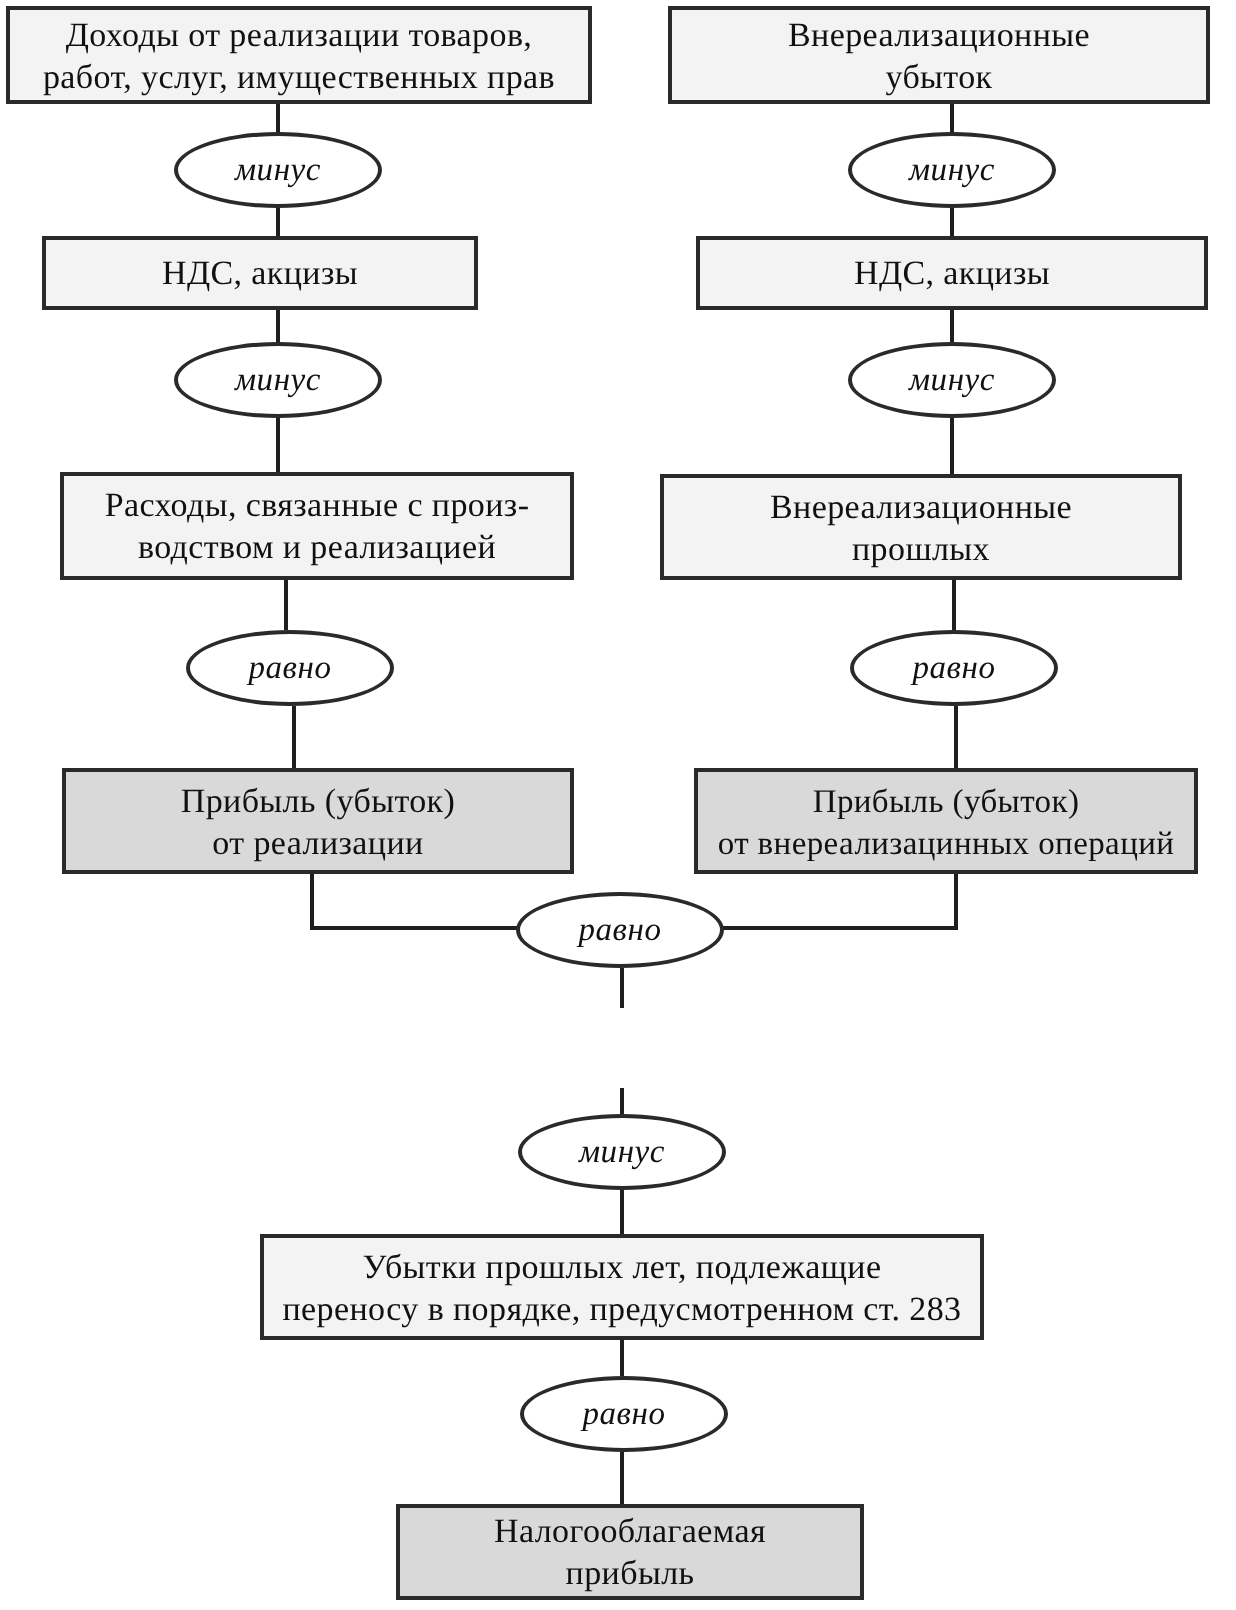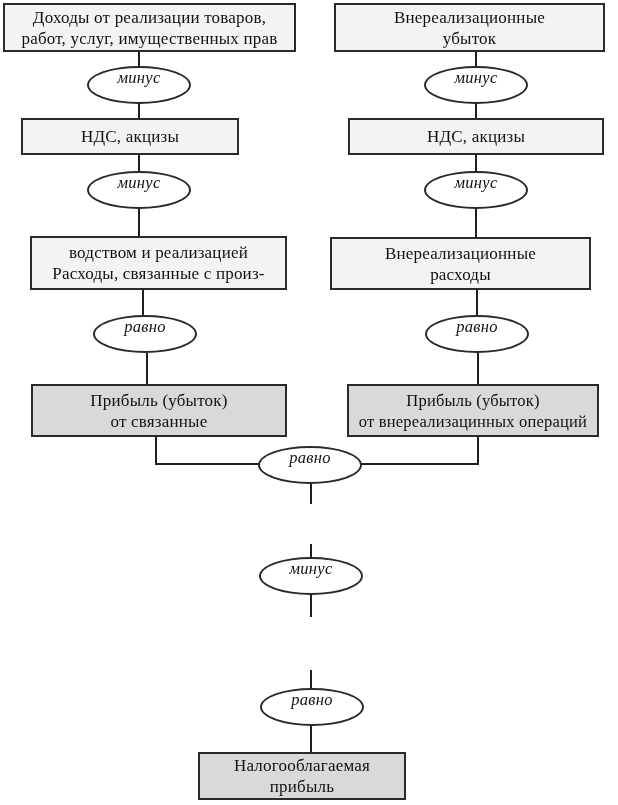--- a/index.html
+++ b/index.html
@@ -37,21 +37,21 @@
   .box.shaded { background: var(--box-shaded); }
   .bl { display: block; white-space: nowrap; }
   .op {
     position: absolute;
     width: 104px;
     height: 38px;
     border: 2px solid var(--border);
     border-radius: 50%;
     background: var(--background);
     display: flex;
-    align-items: flex-start;
+    align-items: center;
     justify-content: center;
   }
   .ot {
     font-style: italic;
     font-size: 16.5px;
     letter-spacing: 0.3px;
   }
   .vline {
     position: absolute;
     width: 2px;
@@ -104,31 +104,31 @@
 
   <div class="box light" style="left:21px;top:118px;width:218px;height:37px">
     <span class="bl">НДС, акцизы</span>
   </div>
 
   <div class="op" style="left:87px;top:171px">
     <span class="ot">минус</span>
   </div>
 
   <div class="box light" style="left:30px;top:236px;width:257px;height:54px">
+    <span class="bl">Расходы, связанные с произ-</span>
     <span class="bl">водством и реализацией</span>
-    <span class="bl">Расходы, связанные с произ-</span>
   </div>
 
   <div class="op" style="left:93px;top:315px">
     <span class="ot">равно</span>
   </div>
 
   <div class="box shaded" style="left:31px;top:384px;width:256px;height:53px">
     <span class="bl">Прибыль (убыток)</span>
-    <span class="bl">от связанные</span>
+    <span class="bl">от реализации</span>
   </div>
 
   <div class="box light" style="left:334px;top:3px;width:271px;height:49px">
     <span class="bl">Внереализационные</span>
     <span class="bl">убыток</span>
   </div>
 
   <div class="op" style="left:424px;top:66px">
     <span class="ot">минус</span>
   </div>
@@ -136,44 +136,48 @@
   <div class="box light" style="left:348px;top:118px;width:256px;height:37px">
     <span class="bl">НДС, акцизы</span>
   </div>
 
   <div class="op" style="left:424px;top:171px">
     <span class="ot">минус</span>
   </div>
 
   <div class="box light" style="left:330px;top:237px;width:261px;height:53px">
     <span class="bl">Внереализационные</span>
-    <span class="bl">расходы</span>
+    <span class="bl">прошлых</span>
   </div>
 
   <div class="op" style="left:425px;top:315px">
     <span class="ot">равно</span>
   </div>
 
   <div class="box shaded" style="left:347px;top:384px;width:252px;height:53px;font-size:16.5px">
     <span class="bl">Прибыль (убыток)</span>
     <span class="bl">от внереализацинных операций</span>
   </div>
 
   <div class="op" style="left:258px;top:446px">
     <span class="ot">равно</span>
   </div>
 
 
   <div class="op" style="left:259px;top:557px">
     <span class="ot">минус</span>
   </div>
 
+  <div class="box light" style="left:130px;top:617px;width:362px;height:53px">
+    <span class="bl">Убытки прошлых лет, подлежащие</span>
+    <span class="bl">переносу в порядке, предусмотренном ст. 283</span>
+  </div>
 
   <div class="op" style="left:260px;top:688px">
     <span class="ot">равно</span>
   </div>
 
-  <div class="box shaded" style="left:198px;top:752px;width:208px;height:48px">
+  <div class="box shaded" style="left:198px;top:752px;width:234px;height:48px">
     <span class="bl">Налогооблагаемая</span>
     <span class="bl">прибыль</span>
   </div>
 
 </div>
 
 </body></html>

